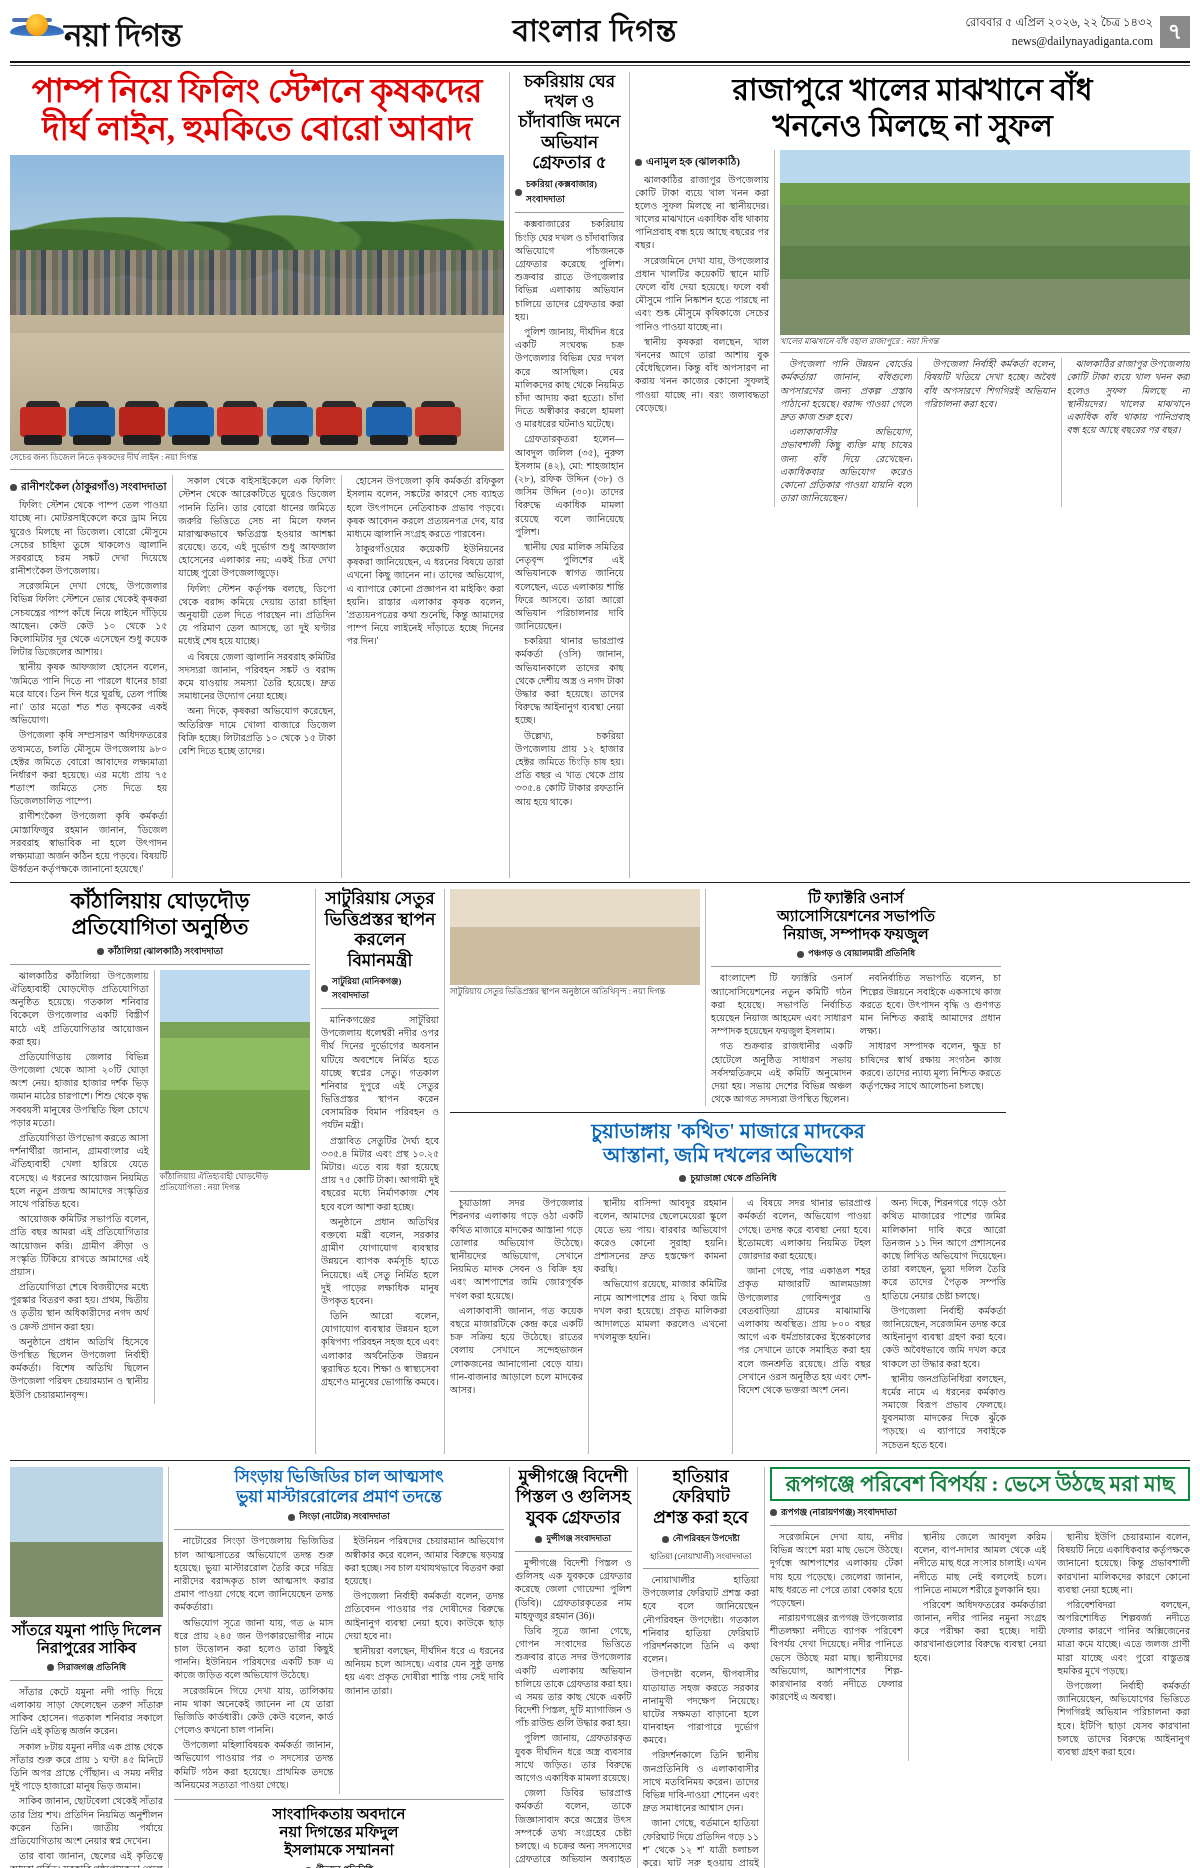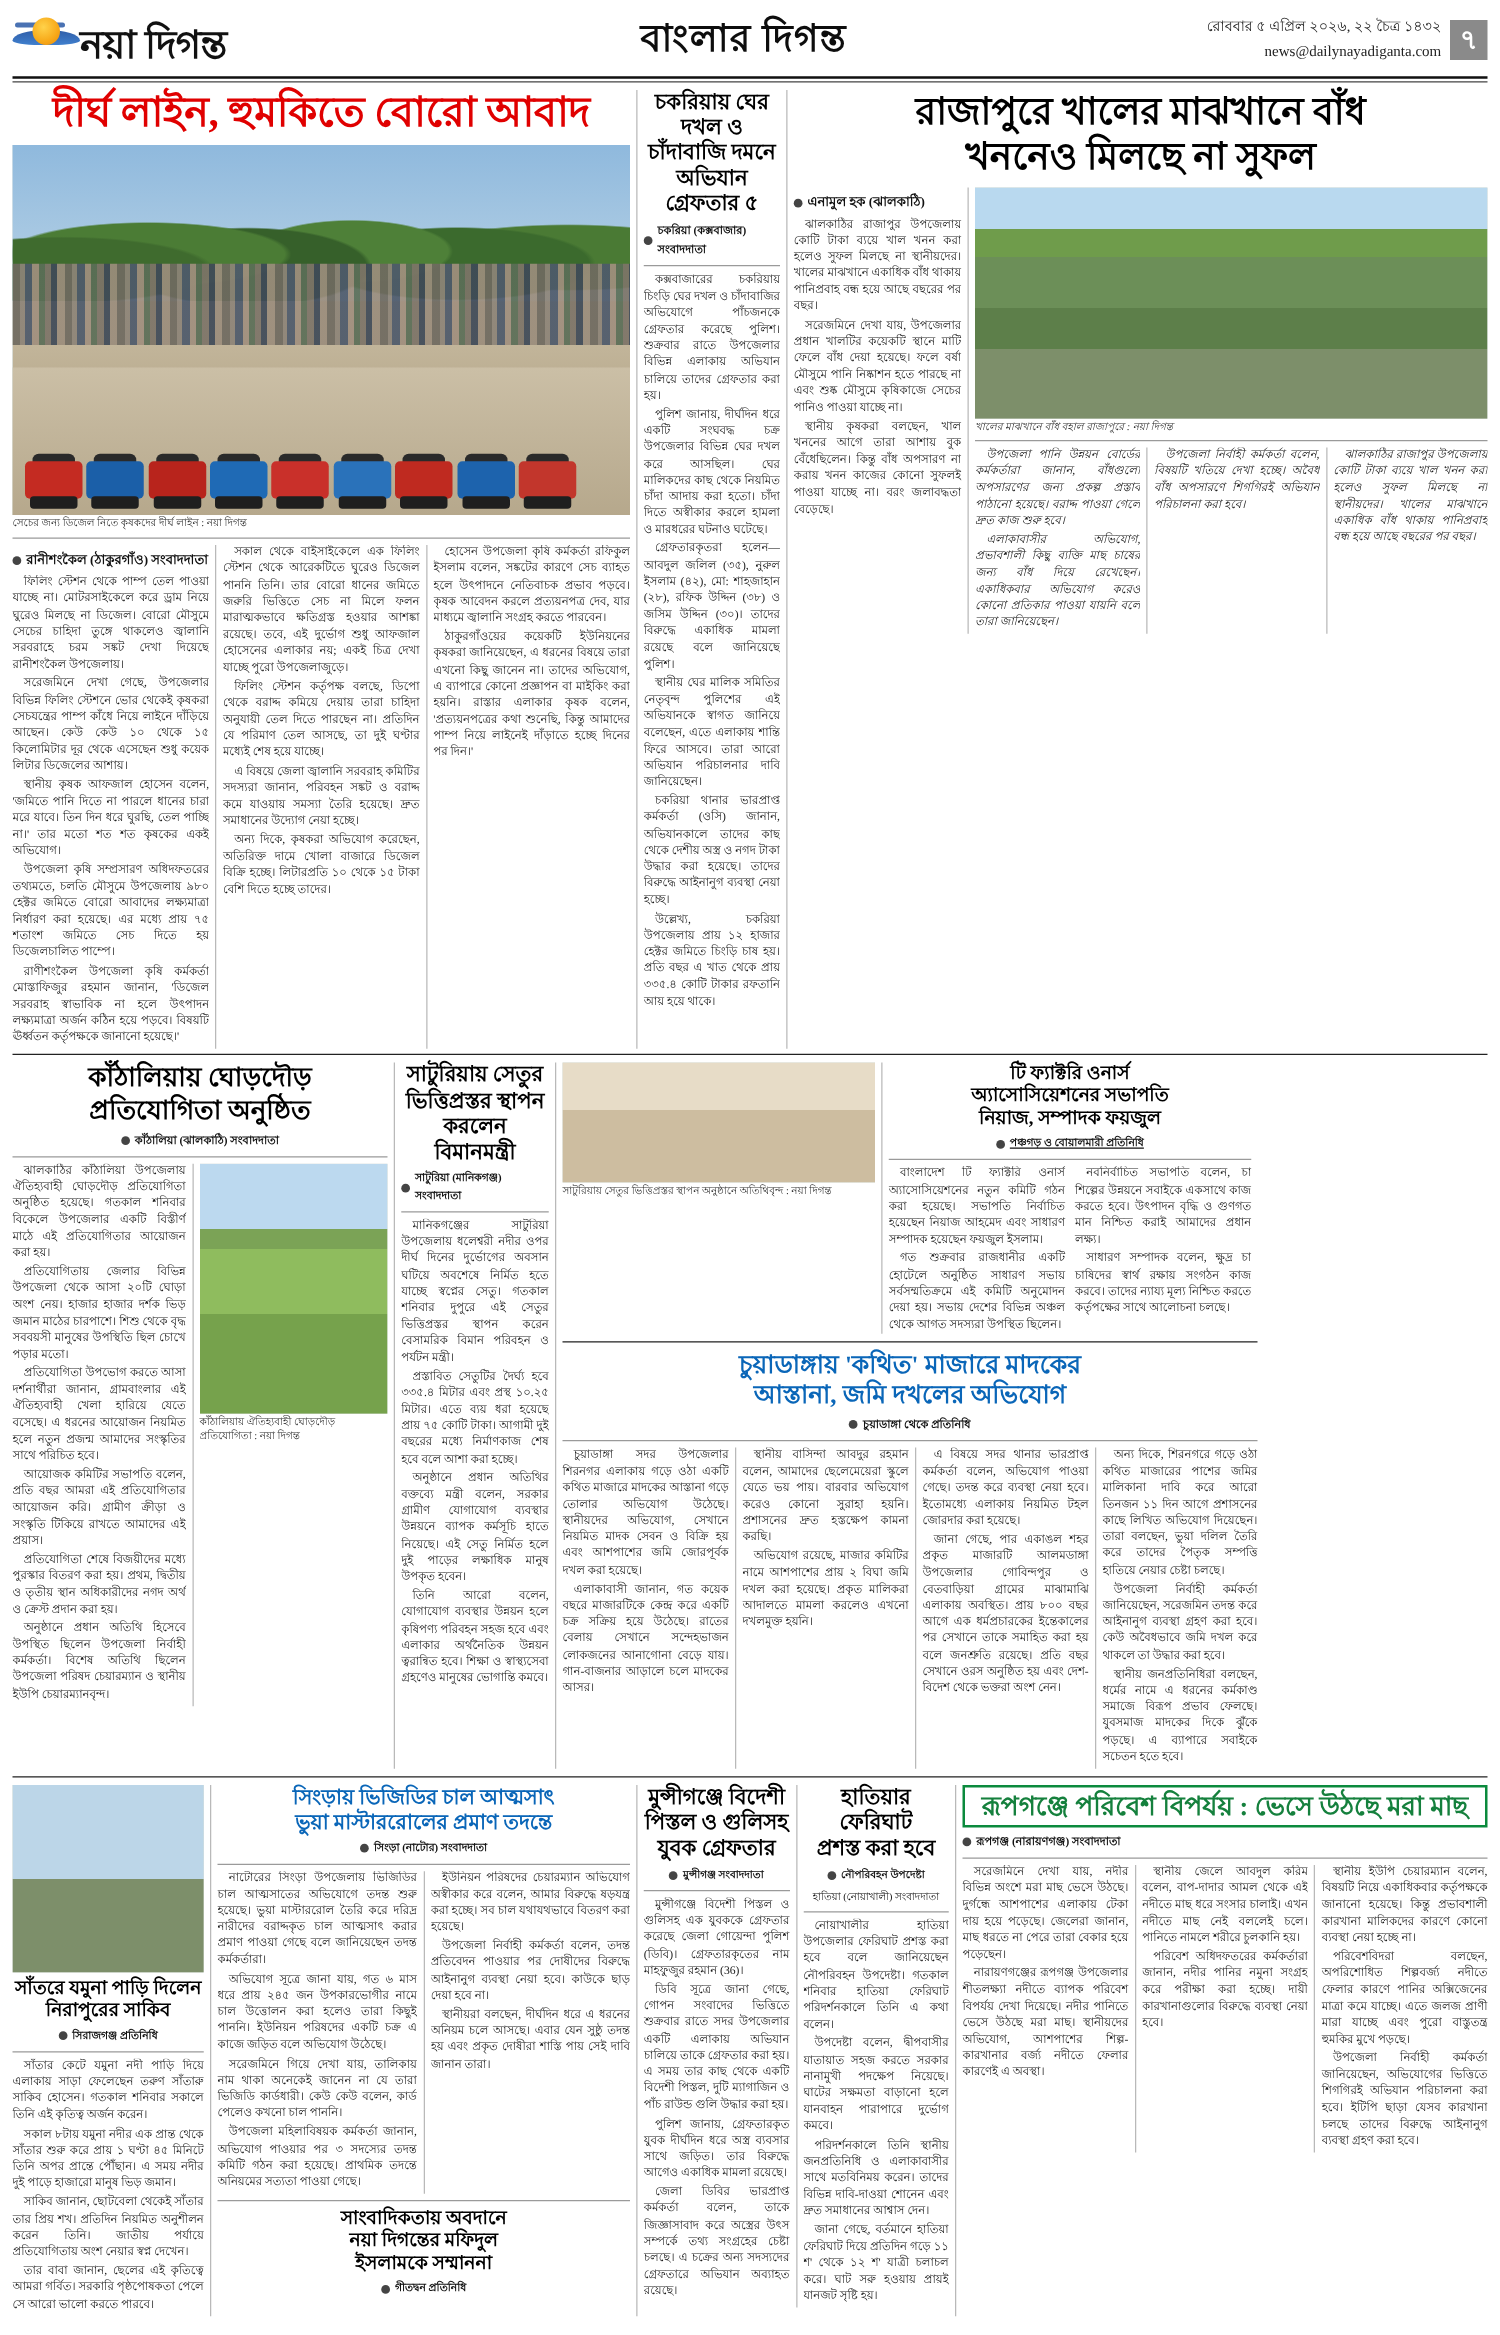--- a/index.html
+++ b/index.html
@@ -122,20 +122,21 @@
       </div>
       <div class="page-num-box">৭</div>
     </div>
   </div>
   <div class="rule-thick"></div>
   <div class="rule-thin"></div>
 
   <div class="cols" style="margin-top:6px;">
 
     <div style="width:494px;">
+      <div class="hl-red big">পাম্প নিয়ে ফিলিং স্টেশনে কৃষকদের</div>
       <div class="hl-red big">দীর্ঘ লাইন, হুমকিতে বোরো আবাদ</div>
 
       <div class="photo" style="height:296px;margin-top:6px;">
         <div class="sky"></div>
           <div class="trees"></div>
           <div class="ground"></div>
         <div class="road"></div>
           <div class="crowd"></div>
         <div class="pumps">
           <div class="pump" style="left:2%;">
@@ -357,21 +358,21 @@
               <div class="people"></div>
               <div class="table"></div>
           </div>
           <div class="cap">সাটুরিয়ায় সেতুর ভিত্তিপ্রস্তর স্থাপন অনুষ্ঠানে অতিথিবৃন্দ : নয়া দিগন্ত</div>
         </div>
         <div class="vline"></div>
         <div style="width:290px;">
           <div class="hl-blk sm">টি ফ্যাক্টরি ওনার্স</div>
           <div class="hl-blk sm">অ্যাসোসিয়েশনের সভাপতি</div>
           <div class="hl-blk sm">নিয়াজ, সম্পাদক ফয়জুল</div>
-          <div class="byline c" style="font-size:8.6px;text-decoration:underline;">
+          <div class="byline c" style="font-size:8.6px;">
             <span class="dot"></span>
             <span>পঞ্চগড় ও বোয়ালমারী প্রতিনিধি</span>
           </div>
           <div class="hline"></div>
           <div class="body-txt" style="column-count:2;column-gap:8px;">
             <p>বাংলাদেশ টি ফ্যাক্টরি ওনার্স অ্যাসোসিয়েশনের নতুন কমিটি গঠন করা হয়েছে। সভাপতি নির্বাচিত হয়েছেন নিয়াজ আহমেদ এবং সাধারণ সম্পাদক হয়েছেন ফয়জুল ইসলাম।</p>
               <p>গত শুক্রবার রাজধানীর একটি হোটেলে অনুষ্ঠিত সাধারণ সভায় সর্বসম্মতিক্রমে এই কমিটি অনুমোদন দেয়া হয়। সভায় দেশের বিভিন্ন অঞ্চল থেকে আগত সদস্যরা উপস্থিত ছিলেন।</p>
             <p>নবনির্বাচিত সভাপতি বলেন, চা শিল্পের উন্নয়নে সবাইকে একসাথে কাজ করতে হবে। উৎপাদন বৃদ্ধি ও গুণগত মান নিশ্চিত করাই আমাদের প্রধান লক্ষ্য।</p>
               <p>সাধারণ সম্পাদক বলেন, ক্ষুদ্র চা চাষিদের স্বার্থ রক্ষায় সংগঠন কাজ করবে। তাদের ন্যায্য মূল্য নিশ্চিত করতে কর্তৃপক্ষের সাথে আলোচনা চলছে।</p>
           </div>

